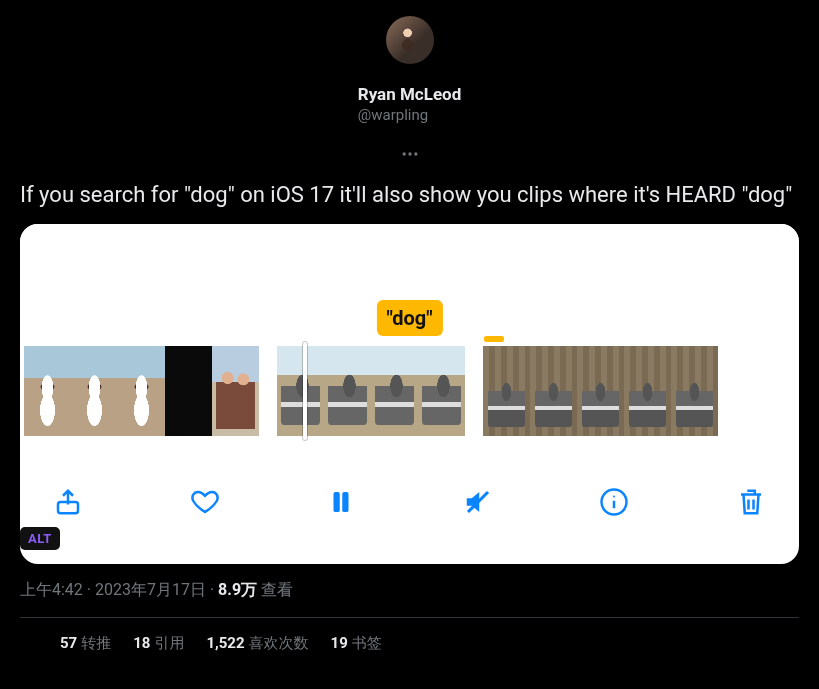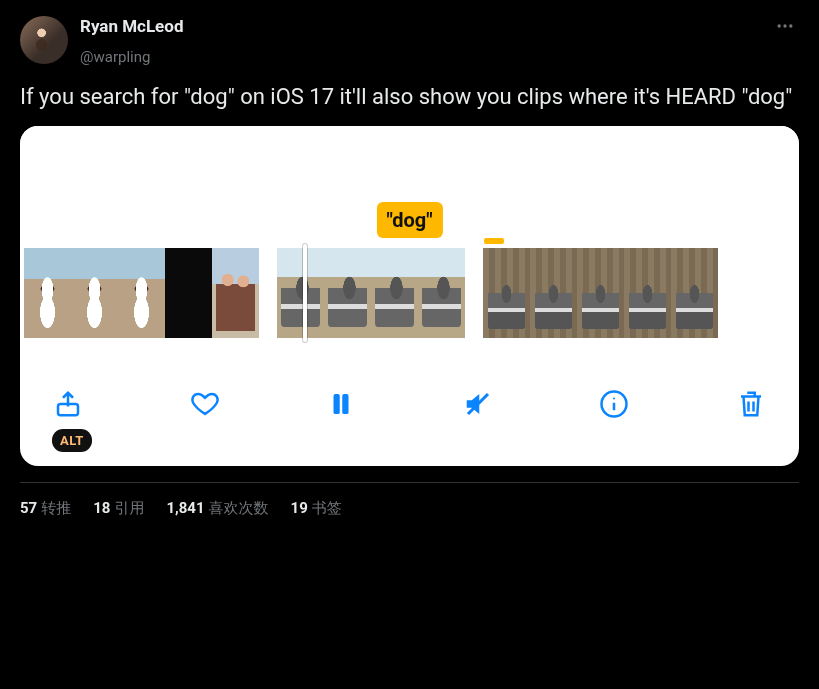--- a/index.html
+++ b/index.html
@@ -5,38 +5,38 @@
   * { box-sizing: border-box; margin: 0; padding: 0; }
   body {
     background: #000;
     font-family: -apple-system, BlinkMacSystemFont, "Segoe UI", Roboto, Helvetica, Arial, sans-serif;
     color: #e7e9ea;
     width: 819px;
     height: 689px;
     overflow: hidden;
   }
   .tweet { padding: 16px 20px 0 20px; }
-  .header { display: flex; align-items: flex-start; gap: 12px; }
+  .header { display: flex; align-items: center; gap: 20px; flex-direction: column; }
   .avatar {
     width: 48px; height: 48px; border-radius: 50%;
     background: linear-gradient(135deg,#8a6d5a 0%, #3a2e28 60%),
                 radial-gradient(circle at 40% 35%, #d8b49a 0%, #8a6d5a 30%, #3a2e28 70%);
     background-blend-mode: normal;
     flex-shrink: 0;
     overflow: hidden;
     position: relative;
   }
   .avatar::after{
     content:""; position:absolute; inset:0;
     background: radial-gradient(circle at 45% 35%, rgba(255,220,190,0.9) 0 10%, transparent 11%),
                 radial-gradient(circle at 45% 60%, rgba(60,40,30,0.8) 0 14%, transparent 15%);
   }
   .names { display: flex; flex-direction: column; flex: 1; }
   .display-name { font-weight: 700; font-size: 17px; color:#e7e9ea; }
-  .handle { color:#71767b; font-size: 15px; margin-top: 12px; }
+  .handle { color:#71767b; font-size: 15px; margin-top: 2px; }
   .more { color:#71767b; width: 28px; height: 20px; display:flex; align-items:center; justify-content:center; cursor:pointer; }
   .tweet-text { margin-top: 16px; font-size: 22px; line-height: 1.35; font-weight: 400; color:#e7e9ea; }
   .translate { color:#1d9bf0; font-size: 14px; margin-top: 10px; cursor:pointer; }
   .media-card {
     margin-top: 14px;
     background: #fff;
     border-radius: 18px;
     overflow: hidden;
     position: relative;
     height: 340px;
@@ -109,28 +109,28 @@
   }
   .toolbar {
     flex:1; display:flex; align-items:center; justify-content:space-between;
     padding: 0 30px;
   }
   .tb-btn { color:#0a84ff; width:36px; height:36px; display:flex; align-items:center; justify-content:center; cursor:pointer; }
   .tb-btn svg { width: 30px; height: 30px; stroke:#0a84ff; fill:none; stroke-width:2; }
   .tb-btn.pause svg rect{ fill:#0a84ff; stroke:none; }
   .tb-btn.mute svg{ fill:#0a84ff; stroke:#0a84ff; }
   .alt-badge{
-    position:absolute; left:32px; bottom:14px; background:#111; color:#fdba74;
-    font-weight:700; font-size:13px; padding:4px 8px; border-radius:11px; letter-spacing:0.5px;
+    position:absolute; left:0; bottom:14px; background:#111; color:#8b5cf6;
+    font-weight:700; font-size:13px; padding:4px 8px; border-radius:5px; letter-spacing:0.5px;
     cursor:pointer;
   }
   .meta { margin-top: 16px; color:#71767b; font-size: 16px; }
   .meta .views-strong { color:#e7e9ea; font-weight:700; }
   .divider { border:0; border-top:1px solid #2f3336; margin: 16px 0 0 0; }
-  .stats { display:flex; gap: 22px; padding: 16px 0 0 0; font-size:15px; color:#71767b; }
+  .stats { display:flex; gap: 22px; padding: 16px 0 0 0; font-size:15px; color:#71767b;margin-left:40px; }
   .stats .num { color:#e7e9ea; font-weight:700; margin-right:4px; }
 </style>
 </head>
 <body>
 
 <div class="tweet">
 
   <div class="header">
     <div class="avatar"></div>
     <div class="names">
@@ -220,23 +220,26 @@
             <path d="M6 6l1 15h10l1-15"></path>
             <line x1="10" y1="10" x2="10" y2="18"></line>
             <line x1="14" y1="10" x2="14" y2="18"></line>
           </svg>
       </div>
     </div>
 
     <div class="alt-badge">ALT</div>
   </div>
 
+  <div class="meta">
+    <span>上午4:42</span><span> · </span><span>2023年7月17日</span><span> · </span><span class="views-strong">8.9万</span> <span>查看</span>
+  </div>
 
   <hr class="divider">
 
   <div class="stats">
     <div><span class="num">57</span><span>转推</span></div>
     <div><span class="num">18</span><span>引用</span></div>
-    <div><span class="num">1,841</span><span>喜欢次数</span></div>
+    <div><span class="num">1,522</span><span>喜欢次数</span></div>
     <div><span class="num">19</span><span>书签</span></div>
   </div>
 
 </div>
 
 </body></html>

